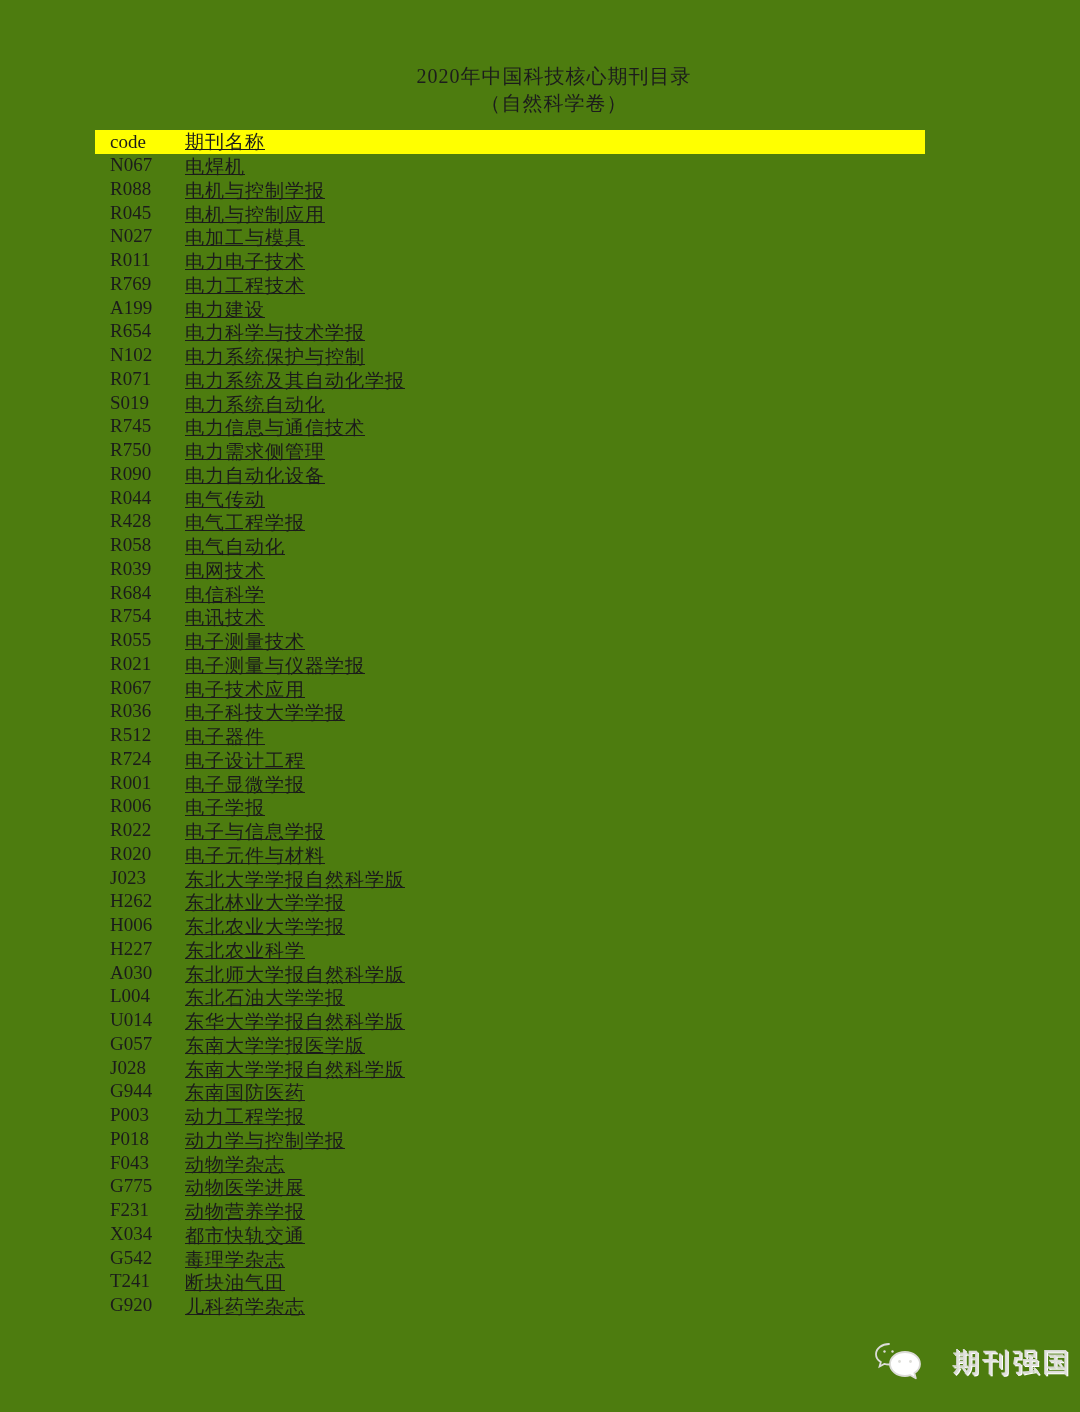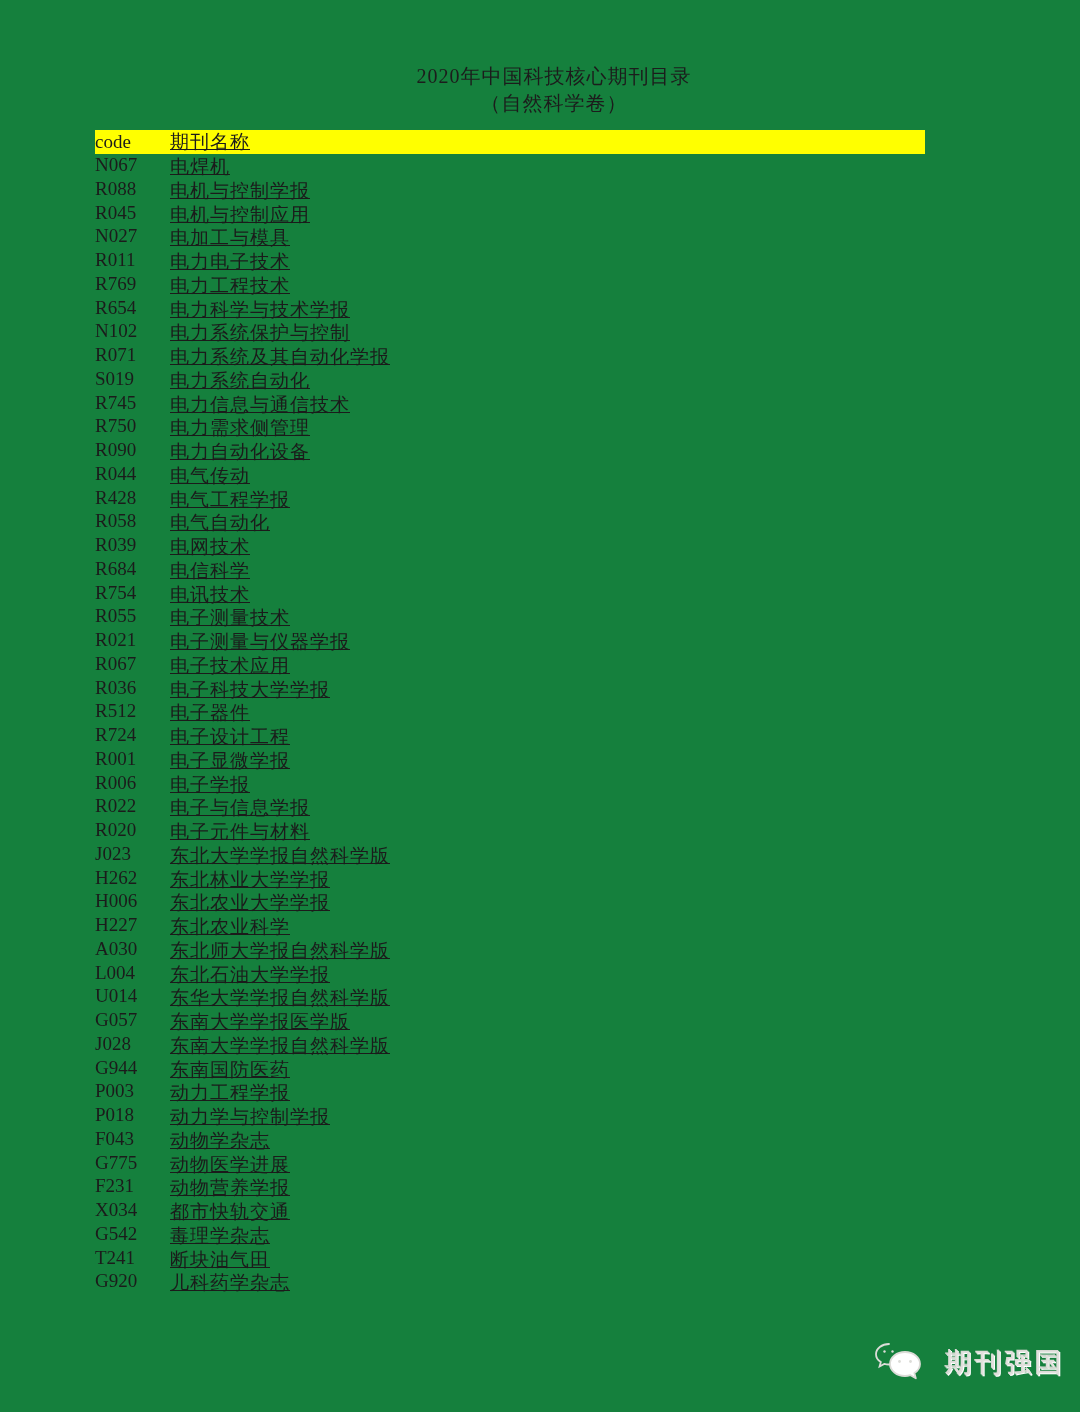--- a/index.html
+++ b/index.html
@@ -11,21 +11,21 @@
     width: 1080px;
     height: 1412px;
     position: relative;
     overflow: hidden;
     font-family: "Liberation Serif", "DejaVu Serif", serif;
     color: #1b1b1b;
   }
   .page {
     position: absolute;
     inset: 0;
-    background: #15803d;
+    background: #4d7c0f;
   }
   .title-block {
     position: absolute;
     top: 63px;
     left: 28px;
     width: 1052px;
     text-align: center;
     font-size: 20px;
     line-height: 27px;
     color: #1c1c1c;
@@ -45,34 +45,34 @@
   }
   .row {
     display: flex;
     height: 23.75px;
     font-size: 19px;
   }
   .cell { white-space: nowrap; }
   .cell.code {
     flex: none;
     width: 75px;
-    padding-left: 0;
+    padding-left: 15px;
   }
   .cell.name {
     flex: 1;
     letter-spacing: 1px;
     text-decoration: underline;
   }
   .watermark {
     position: absolute;
     left: 872px;
     top: 1340px;
     display: flex;
     align-items: center;
-    gap: 15px;
+    gap: 23px;
     color: #e2e2de;
     font-size: 27px;
     letter-spacing: 3px;
     text-shadow: -1px -1px 0 #d8d8d4, 1px 1px 0 #ffffff;
     user-select: none;
   }
   .watermark svg { display: block; }
 </style>
 </head>
 <body style="background: rgb(255, 255, 255);">
@@ -114,20 +114,24 @@
     <div class="row">
       <span class="cell code">R011</span>
       <span class="cell name">电力电子技术</span>
     </div>
 
     <div class="row">
       <span class="cell code">R769</span>
       <span class="cell name">电力工程技术</span>
     </div>
 
+    <div class="row">
+      <span class="cell code">A199</span>
+      <span class="cell name">电力建设</span>
+    </div>
 
     <div class="row">
       <span class="cell code">R654</span>
       <span class="cell name">电力科学与技术学报</span>
     </div>
 
     <div class="row">
       <span class="cell code">N102</span>
       <span class="cell name">电力系统保护与控制</span>
     </div>

